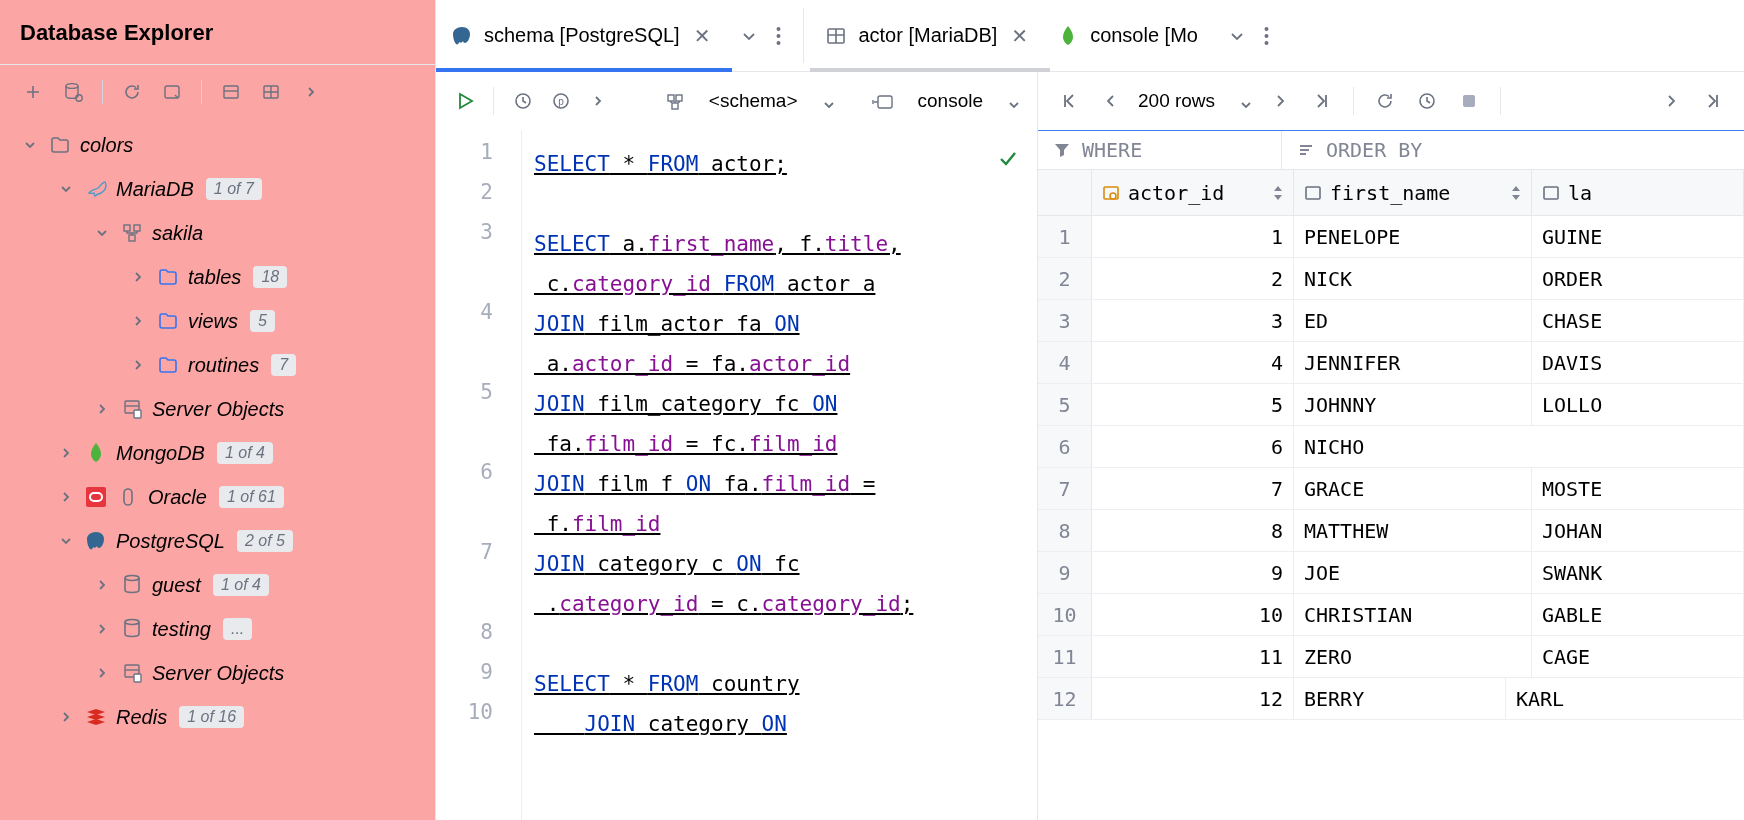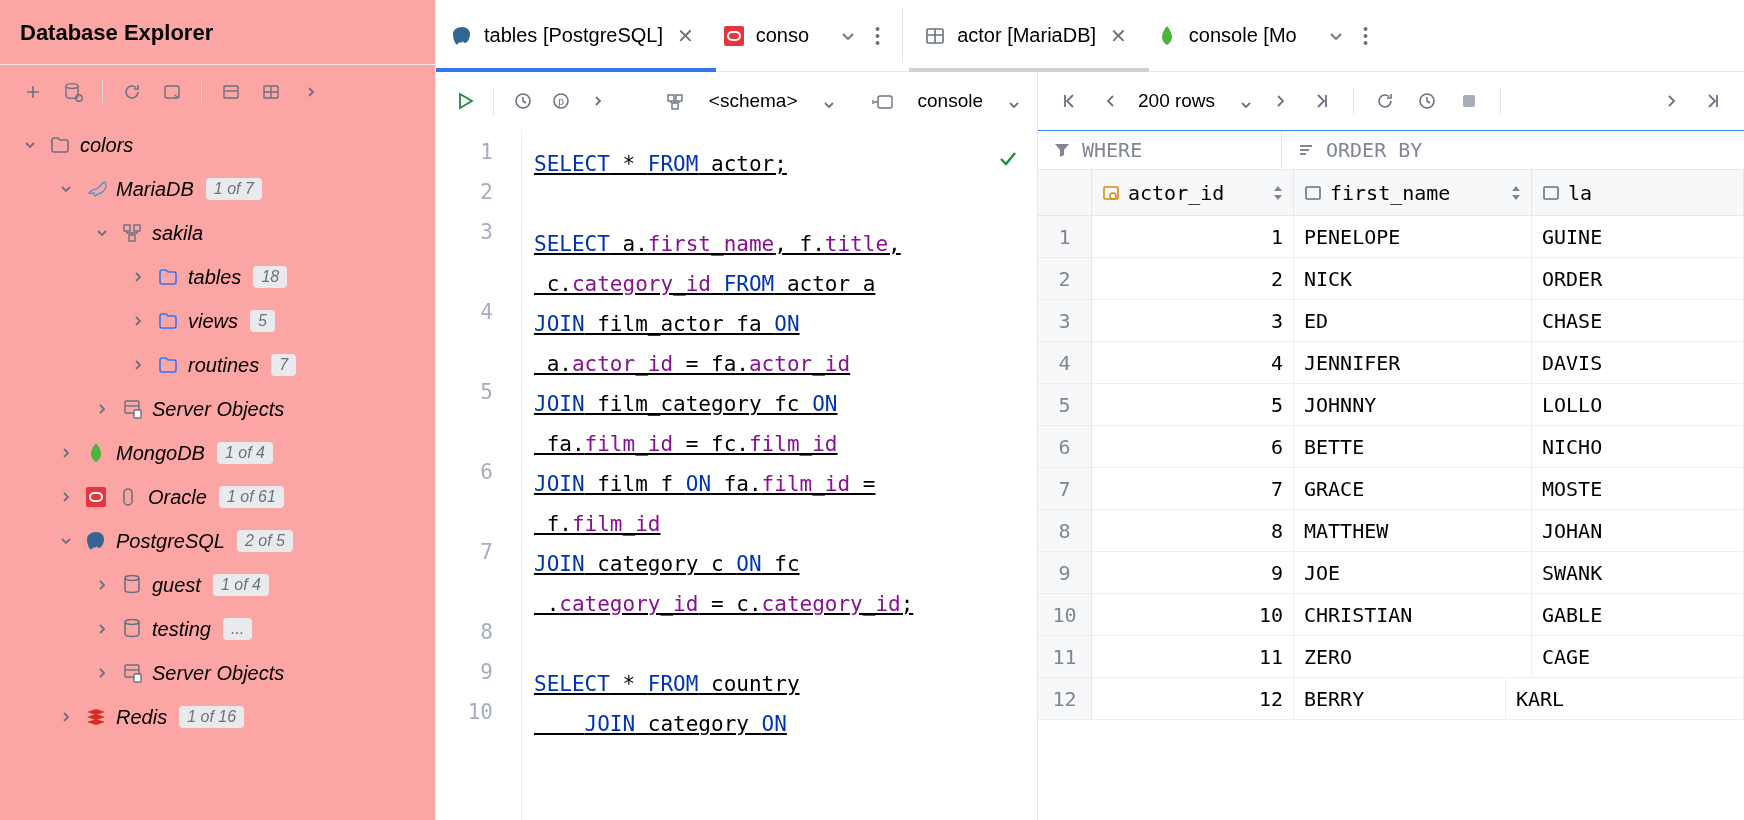--- a/index.html
+++ b/index.html
@@ -321,31 +321,22 @@
 
 <div class="main">
   <div class="tab-bar">
     <div class="tab-group" id="tabs-a">
         <div class="tab active">
           <span class="node-icon">
             <svg width="22" height="22" viewBox="0 0 22 22">
               <path fill="#336791" d="M11 2c5 0 8 3 8 7 0 5-3 9-5 9-1 0-2-1-2-2-1 2-3 2-4 1 0 2-2 3-3 2-2-2-3-7-3-10 0-4 4-7 9-7z"></path>
             </svg>
           </span>
-          <span>tables [PostgreSQL]</span>
+          <span>schema [PostgreSQL]</span>
           <span class="close">✕</span>
-        </div>
-        <div class="tab">
-          <span class="node-icon">
-            <svg width="22" height="22" viewBox="0 0 22 22">
-              <rect x="1" y="1" width="20" height="20" rx="2" fill="#e8343e"></rect>
-              <rect x="5" y="7" width="12" height="8" rx="4" fill="none" stroke="#fff" stroke-width="2"></rect>
-            </svg>
-          </span>
-          <span>conso</span>
         </div>
       </div>
     <div class="tab-overflow">
       <span>
           <svg width="18" height="18" viewBox="0 0 18 18" fill="none" stroke="currentColor" stroke-width="1.8">
             <path d="M4 7l5 5 5-5"></path>
           </svg>
         </span>
       <span>
           <svg width="5" height="20" viewBox="0 0 5 20" fill="currentColor">
@@ -619,21 +610,20 @@
           </div>
           <div class="dgrid-row">
             <div class="row-num">5</div>
             <div class="cell c-id">5</div>
             <div class="cell c-fn">JOHNNY</div>
             <div class="cell c-ln">LOLLO</div>
           </div>
           <div class="dgrid-row">
             <div class="row-num">6</div>
             <div class="cell c-id">6</div>
-            <div class="cell c-fn">BETTE</div>
             <div class="cell c-ln">NICHO</div>
           </div>
           <div class="dgrid-row">
             <div class="row-num">7</div>
             <div class="cell c-id">7</div>
             <div class="cell c-fn">GRACE</div>
             <div class="cell c-ln">MOSTE</div>
           </div>
           <div class="dgrid-row">
             <div class="row-num">8</div>

